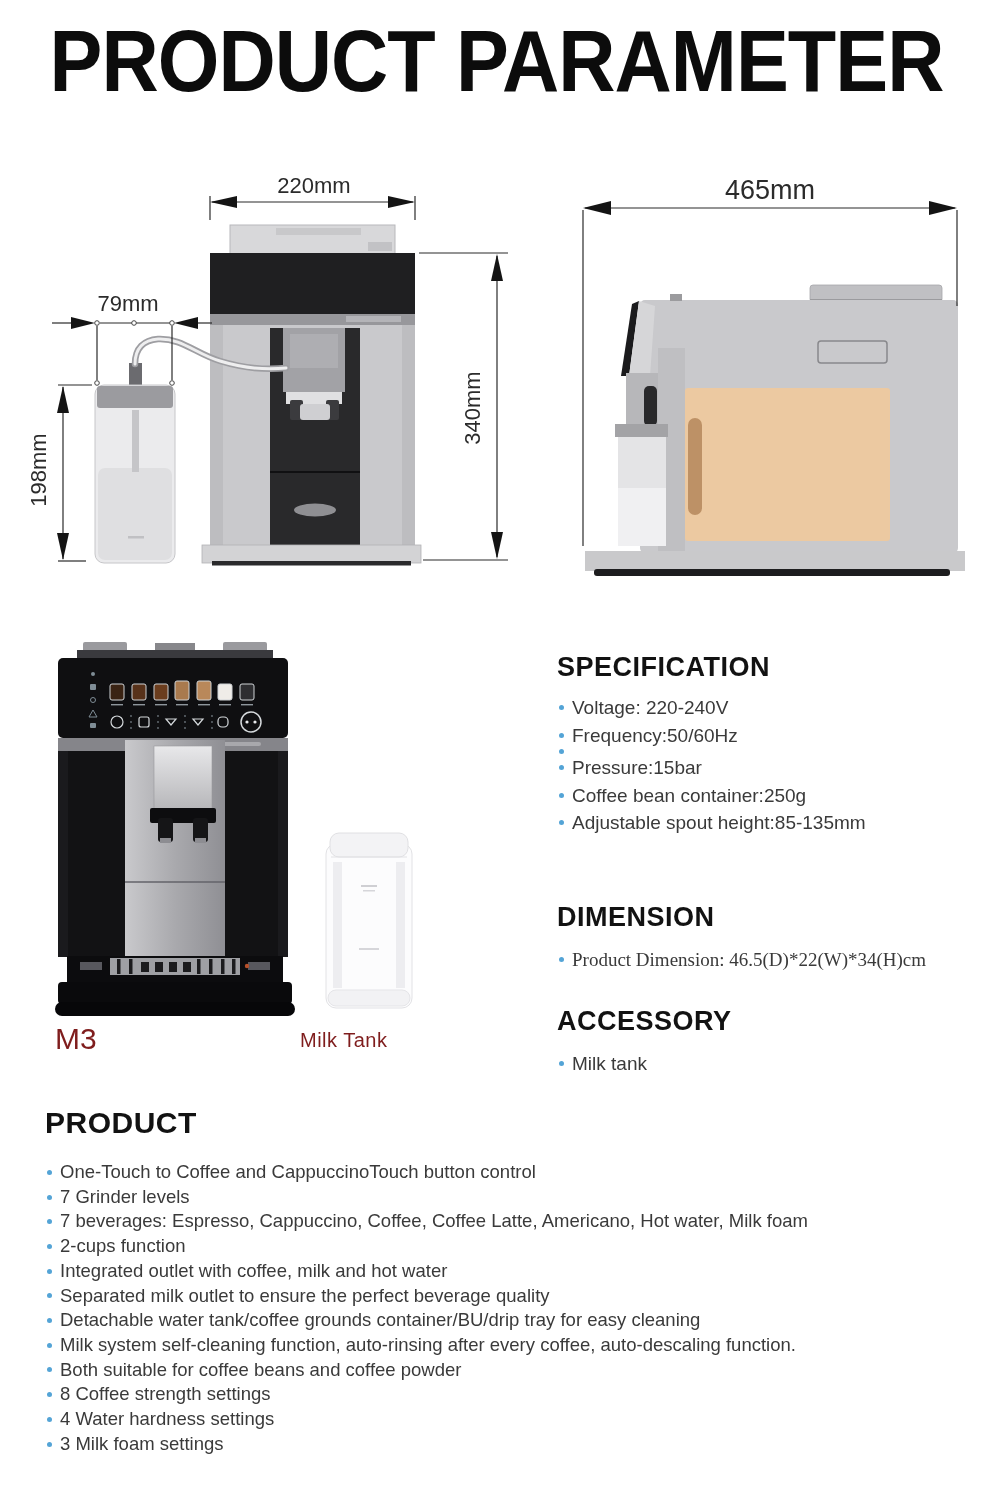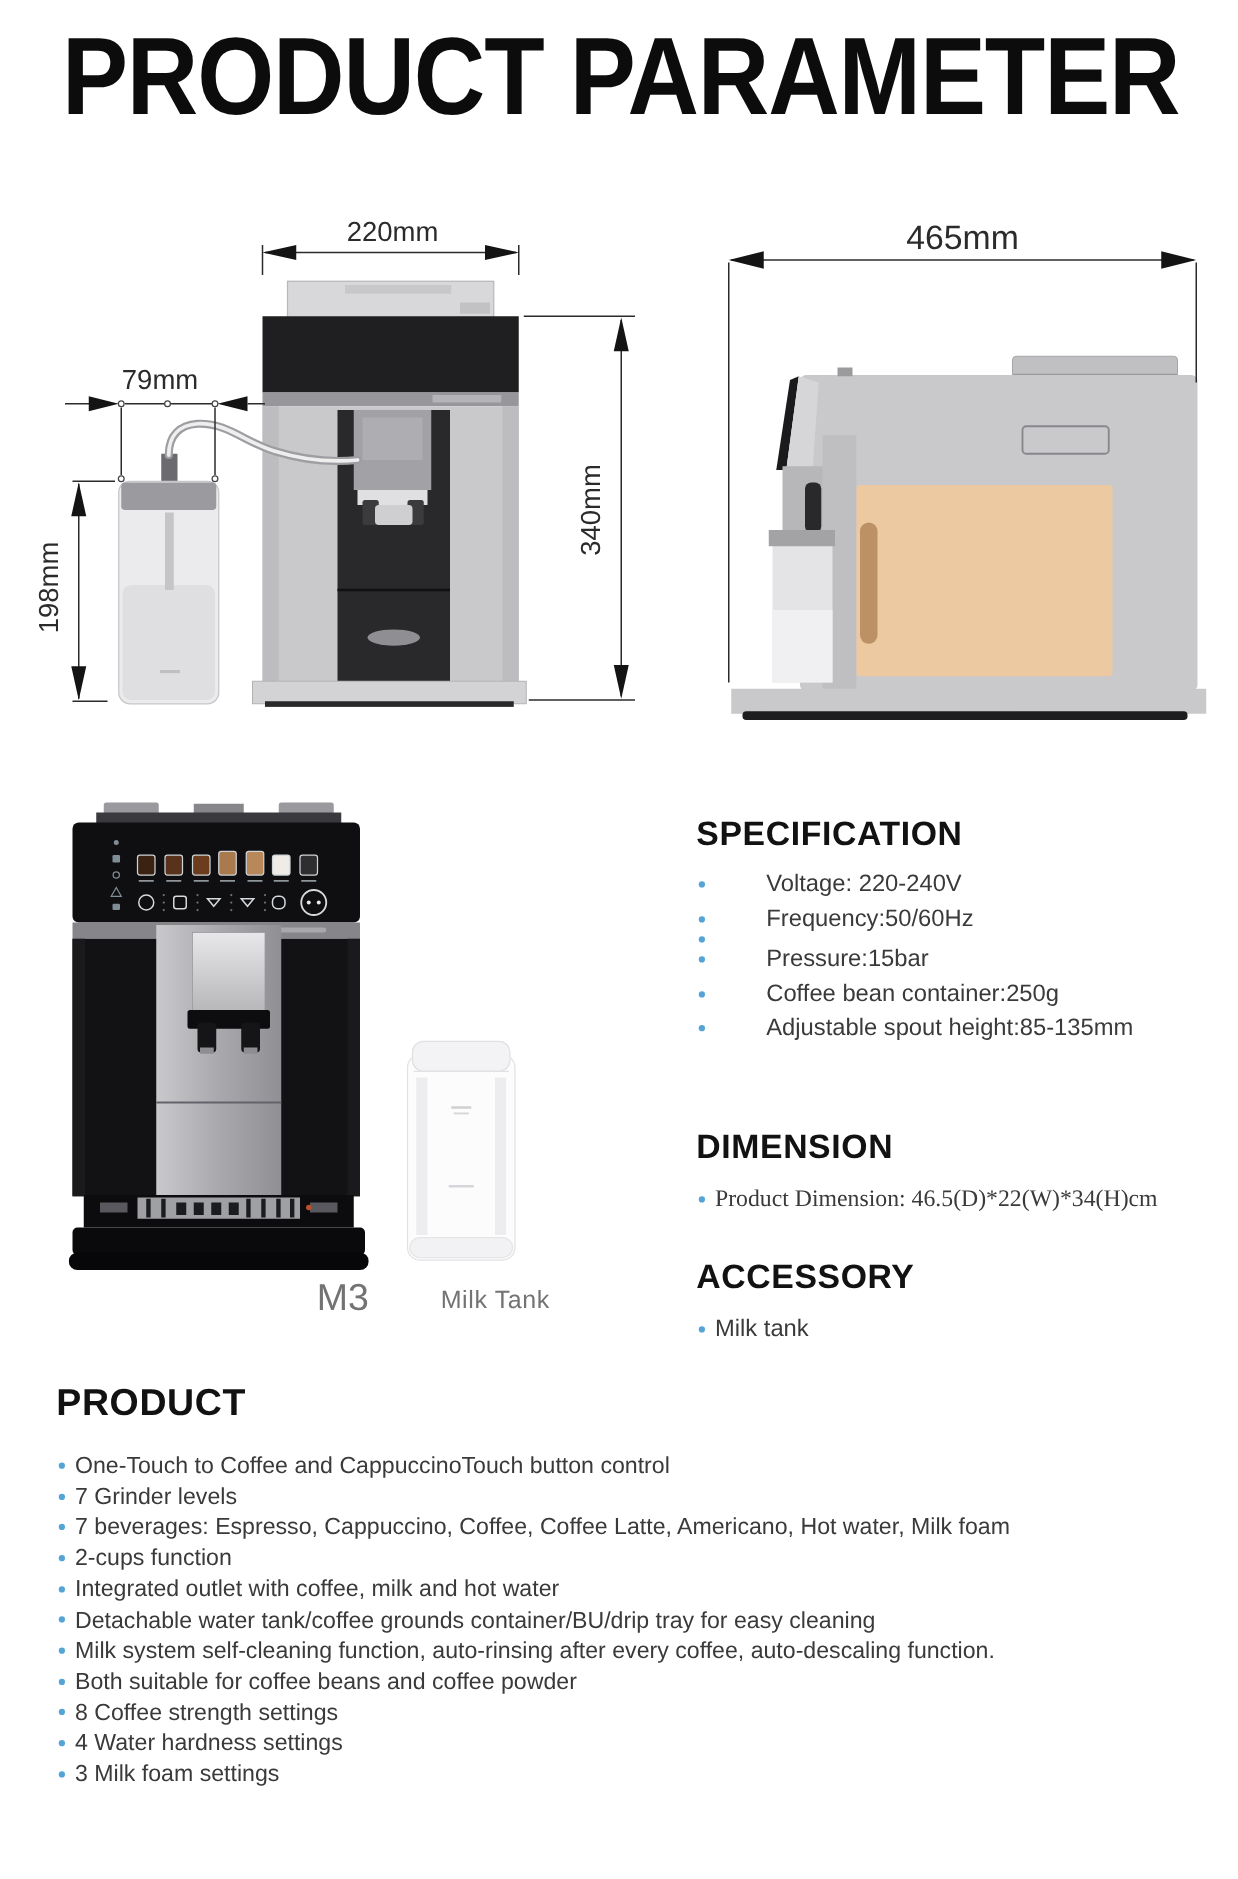--- a/index.html
+++ b/index.html
@@ -14,33 +14,33 @@
   svg{position:absolute;display:block;}
   .front-view{left:28px;top:158px;}
   .side-view{left:558px;top:158px;}
   .m3-photo{left:55px;top:638px;}
   .tank-photo{left:323px;top:830px;}
   .dim line{stroke:#2b2b2b;stroke-width:1.2;}
   .dim polygon{fill:#141414;}
   .dim circle{fill:#ffffff;stroke:#444;stroke-width:1;}
   .dim text{font-size:22px;fill:#2b2b2b;text-anchor:middle;font-family:"Liberation Sans",sans-serif;}
   .dim text.big{font-size:27px;}
-  .product-label{color:#737373;text-align:right;}
+  .product-label{color:#7f1d1d;text-align:left;}
   .m3-label{left:55px;top:1022px;width:240px;font-size:30px;}
   .tank-label{left:300px;top:1029px;width:140px;font-size:20px;letter-spacing:.5px;}
   h2{position:absolute;margin:0;font-size:27px;font-weight:bold;color:#121212;letter-spacing:.5px;}
   .spec-heading{left:557px;top:652px;}
   .dim-heading{left:557px;top:902px;}
   .acc-heading{left:557px;top:1006px;}
   .feature-heading{left:45px;top:1106px;font-size:30px;}
   ul.blist{list-style:none;margin:0;padding:0;position:absolute;}
   ul.blist li{display:flex;align-items:center;white-space:nowrap;}
   .dot{width:5px;height:5px;border-radius:50%;background:var(--bullet-color,#54a4d6);margin-right:8px;flex:0 0 auto;}
   .spec-list{left:559px;top:694px;}
-  .spec-list li{font-size:19px;line-height:27.5px;gap:41px;}
+  .spec-list li{font-size:19px;line-height:27.5px;}
   .dim-list{left:559px;top:946px;}
   .dim-list li{font-size:19px;line-height:27.5px;font-family:Liberation Serif, serif;}
   .acc-list{left:559px;top:1050px;}
   .acc-list li{font-size:19px;line-height:27.5px;}
   .feature-list{left:47px;top:1160px;}
   .feature-list li{font-size:18.5px;line-height:24.7px;}
 </style>
 </head>
 <body>
 
@@ -342,20 +342,24 @@
   <li>
       <span class="dot"></span>
       <span>2-cups function</span>
     </li>
   <li>
       <span class="dot"></span>
       <span>Integrated outlet with coffee, milk and hot water</span>
     </li>
   <li>
       <span class="dot"></span>
+      <span>Separated milk outlet to ensure the perfect beverage quality</span>
+    </li>
+  <li>
+      <span class="dot"></span>
       <span>Detachable water tank/coffee grounds container/BU/drip tray for easy cleaning</span>
     </li>
   <li>
       <span class="dot"></span>
       <span>Milk system self-cleaning function, auto-rinsing after every coffee, auto-descaling function.</span>
     </li>
   <li>
       <span class="dot"></span>
       <span>Both suitable for coffee beans and coffee powder</span>
     </li>

